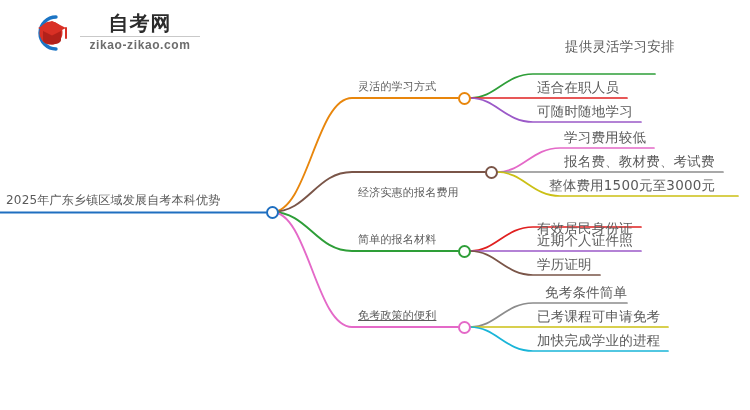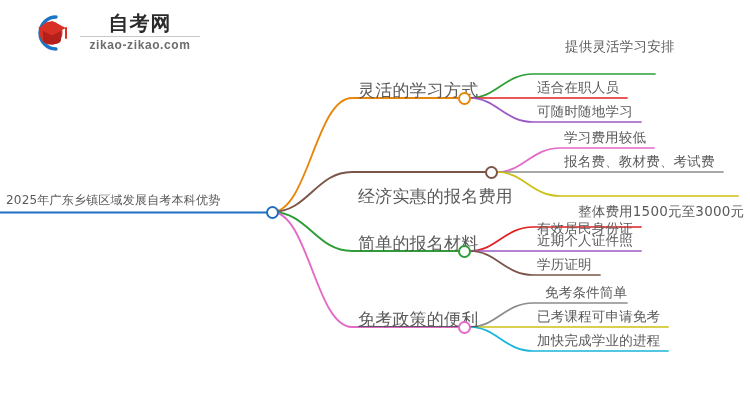--- a/index.html
+++ b/index.html
@@ -82,21 +82,21 @@
     position: absolute;
     color: #5a5a5a;
     white-space: nowrap;
     font-family: "DejaVu Sans", "Liberation Sans", sans-serif;
   }
   .root-label {
     font-size: 12px;
     letter-spacing: 0.2px;
   }
   .branch-label {
-    font-size: 17px;
+    font-size: 11px;
     letter-spacing: 0.2px;
   }
   .leaf-label {
     font-size: 13.5px;
     letter-spacing: 0.2px;
   }
 
   .node-dot {
     position: absolute;
     border-radius: 50%;
@@ -150,21 +150,21 @@
       <div class="node-label root-label" style="left: 6px; top: 192px;">2025年广东乡镇区域发展自考本科优势</div>
       <div class="node-label branch-label" style="left: 358px; top: 79px;">灵活的学习方式</div>
       <div class="node-dot branch-dot" style="left: 457.5px; top: 91.5px; border-color: rgb(232, 134, 12);"></div>
       <div class="node-label leaf-label" style="left: 537px; top: 38px; margin-left: 28px;">提供灵活学习安排</div>
       <div class="node-label leaf-label" style="left: 537px; top: 79px; text-align: center;">适合在职人员</div>
       <div class="node-label leaf-label" style="left: 537px; top: 103px;">可随时随地学习</div>
       <div class="node-label branch-label" style="left: 358px; top: 153px; margin-top: 32px;">经济实惠的报名费用</div>
       <div class="node-dot branch-dot" style="left: 484.5px; top: 165.5px; border-color: rgb(122, 85, 72);"></div>
       <div class="node-label leaf-label" style="left: 564px; top: 129px;">学习费用较低</div>
       <div class="node-label leaf-label" style="left: 564px; top: 153px;">报名费、教材费、考试费</div>
-      <div class="node-label leaf-label" style="left: 578px; top: 177px; margin-top: 26px;">整体费用1500元至3000元</div>
+      <div class="node-label leaf-label" style="left: 549px; top: 177px;">整体费用1500元至3000元</div>
       <div class="node-label branch-label" style="left: 358px; top: 232px;">简单的报名材料</div>
       <div class="node-dot branch-dot" style="left: 457.5px; top: 244.5px; border-color: rgb(46, 158, 56);"></div>
       <div class="node-label leaf-label" style="left: 537px; top: 220px;">有效居民身份证</div>
       <div class="node-label leaf-label" style="left: 537px; top: 232px;">近期个人证件照</div>
       <div class="node-label leaf-label" style="left: 537px; top: 256px;">学历证明</div>
       <div class="node-label branch-label" style="left: 358px; top: 308px; text-decoration: underline;">免考政策的便利</div>
       <div class="node-dot branch-dot" style="left: 457.5px; top: 320.5px; border-color: rgb(228, 105, 200);"></div>
       <div class="node-label leaf-label" style="left: 537px; top: 284px; margin-left: 8px;">免考条件简单</div>
       <div class="node-label leaf-label" style="left: 537px; top: 308px;">已考课程可申请免考</div>
       <div class="node-label leaf-label" style="left: 537px; top: 332px;">加快完成学业的进程</div>

